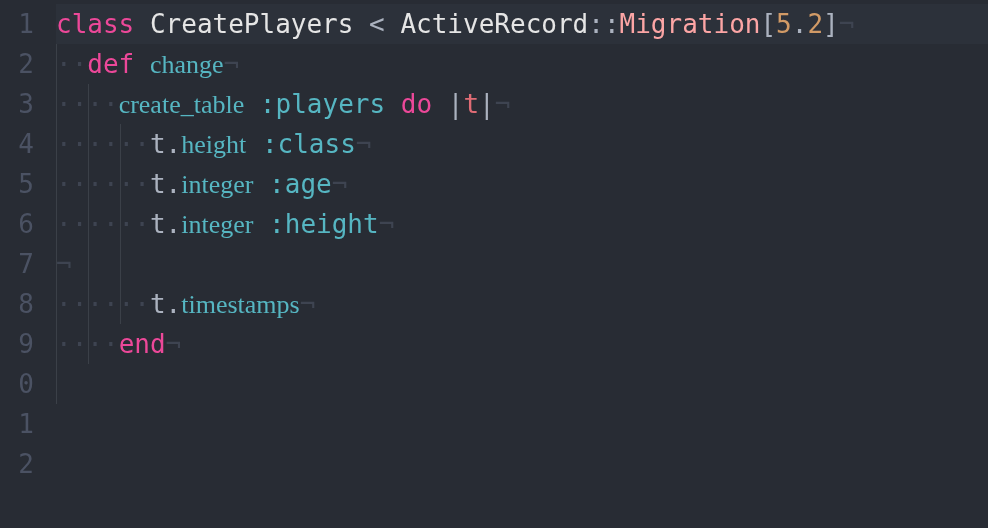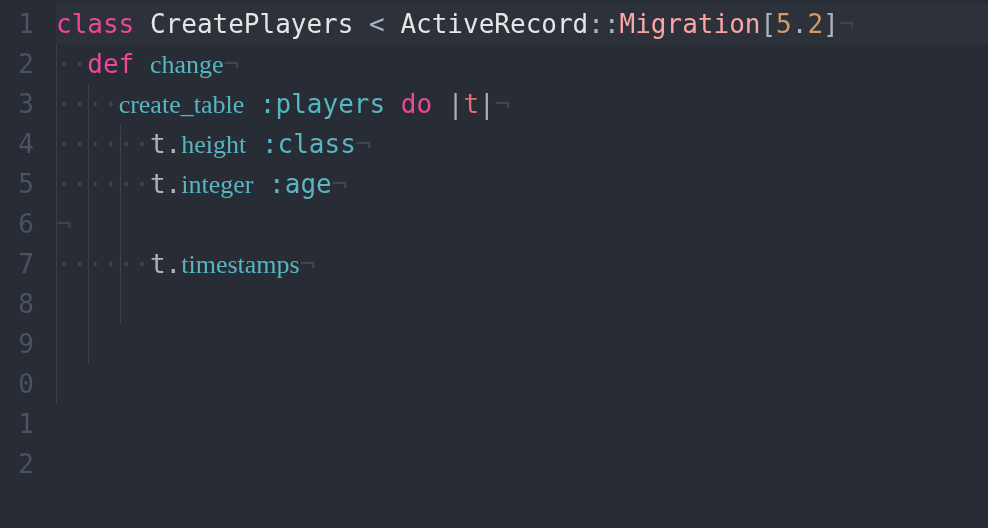--- a/index.html
+++ b/index.html
@@ -88,25 +88,27 @@
     <div class="line active"><span class="kw">class</span><span class="punc"> </span><span class="cls">CreatePlayers</span><span class="punc"> </span><span class="op">&lt;</span><span class="punc"> </span><span class="cls">ActiveRecord</span><span class="punc">::</span><span class="const">Migration</span><span class="br">[</span><span class="num">5</span><span class="punc">.</span><span class="num">2</span><span class="br">]</span><span class="nl">¬</span></div>
 
     <div class="line"><span class="ws">··</span><span class="kw">def</span><span class="punc"> </span><span class="ident">change</span><span class="nl">¬</span></div>
 
     <div class="line"><span class="ws">····</span><span class="ident">create_table</span><span class="punc"> </span><span class="sym">:players</span><span class="punc"> </span><span class="kw">do</span><span class="punc"> </span><span class="pipe">|</span><span class="var">t</span><span class="pipe">|</span><span class="nl">¬</span></div>
 
     <div class="line"><span class="ws">······</span><span class="tref">t</span><span class="punc">.</span><span class="ident">height</span><span class="punc"> </span><span class="sym">:class</span><span class="nl">¬</span></div>
 
     <div class="line"><span class="ws">······</span><span class="tref">t</span><span class="punc">.</span><span class="ident">integer</span><span class="punc"> </span><span class="sym">:age</span><span class="nl">¬</span></div>
 
+    <div class="line"><span class="ws">······</span><span class="tref">t</span><span class="punc">.</span><span class="ident">integer</span><span class="punc"> </span><span class="sym">:height</span><span class="nl">¬</span></div>
 
     <div class="line"><span class="nl">¬</span></div>
 
     <div class="line"><span class="ws">······</span><span class="tref">t</span><span class="punc">.</span><span class="ident">timestamps</span><span class="nl">¬</span></div>
 
+    <div class="line"><span class="ws">····</span><span class="kw">end</span><span class="nl">¬</span></div>
 
 
 
     <div class="line"></div>
 
     <div class="guide" style="left:10px; top:44px; height:360px;"></div>
     <div class="guide" style="left:42px; top:84px; height:280px;"></div>
     <div class="guide" style="left:74px; top:124px; height:200px;"></div>
   </div>
 </div>

